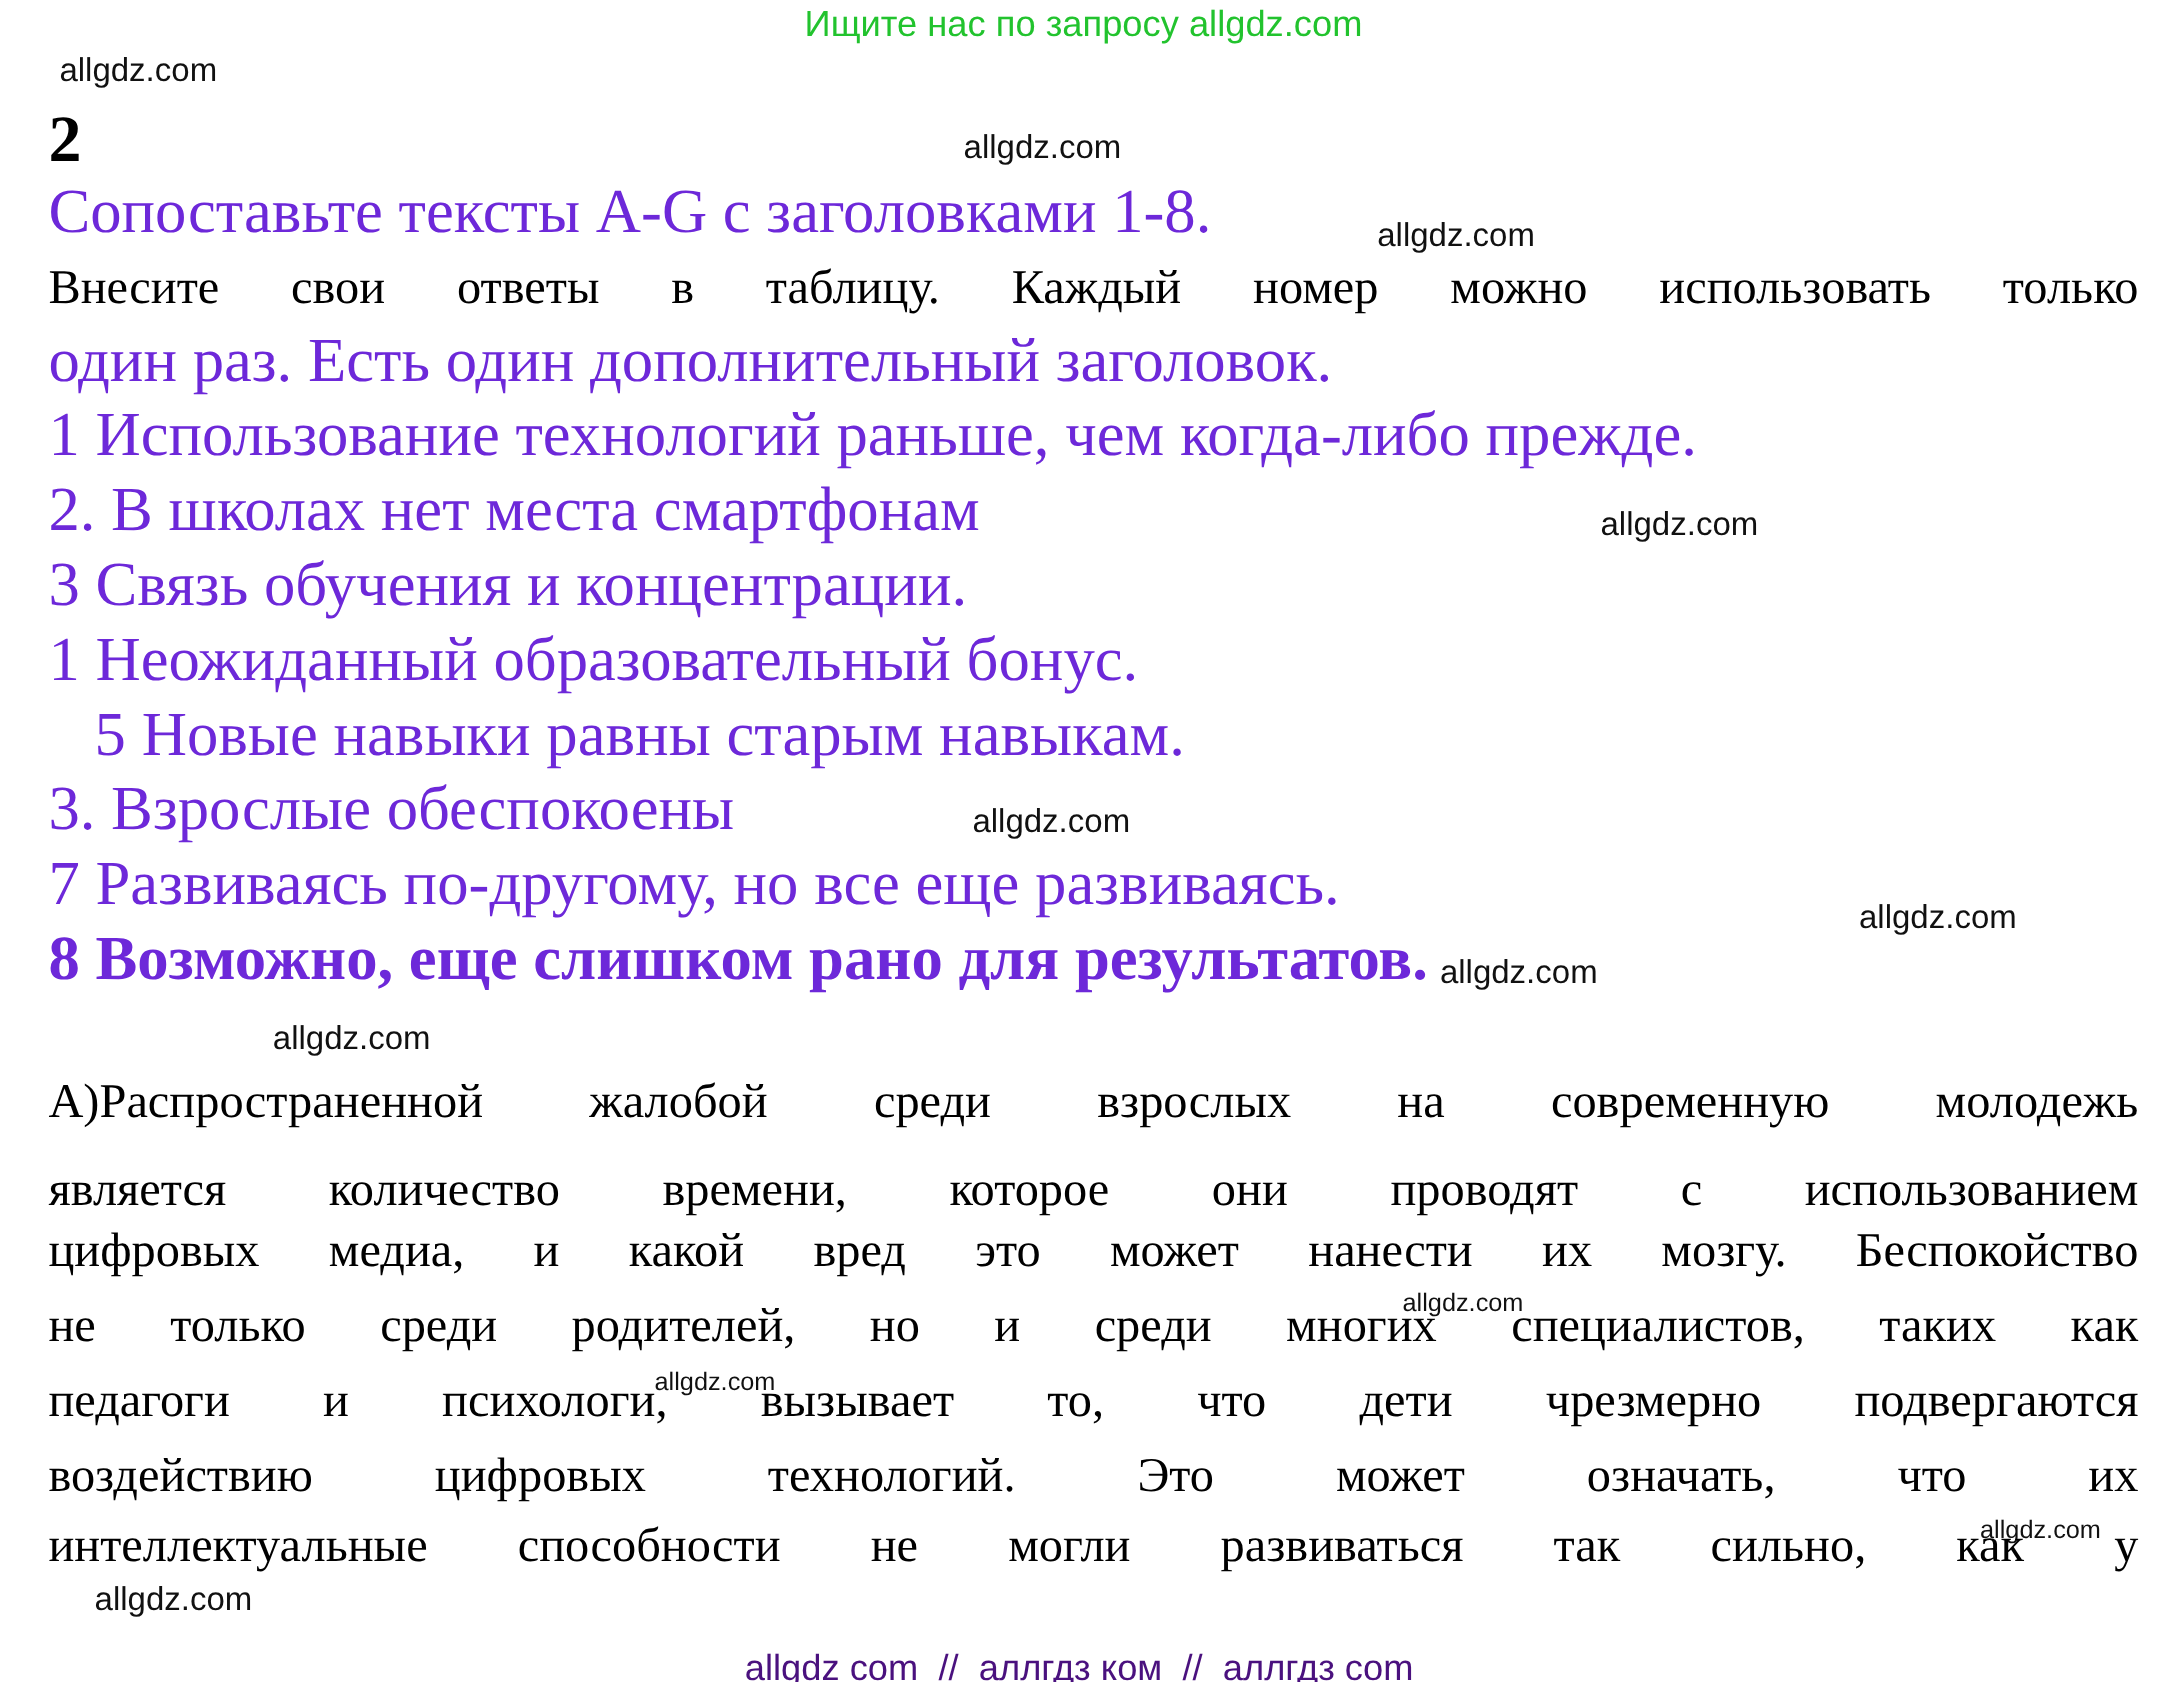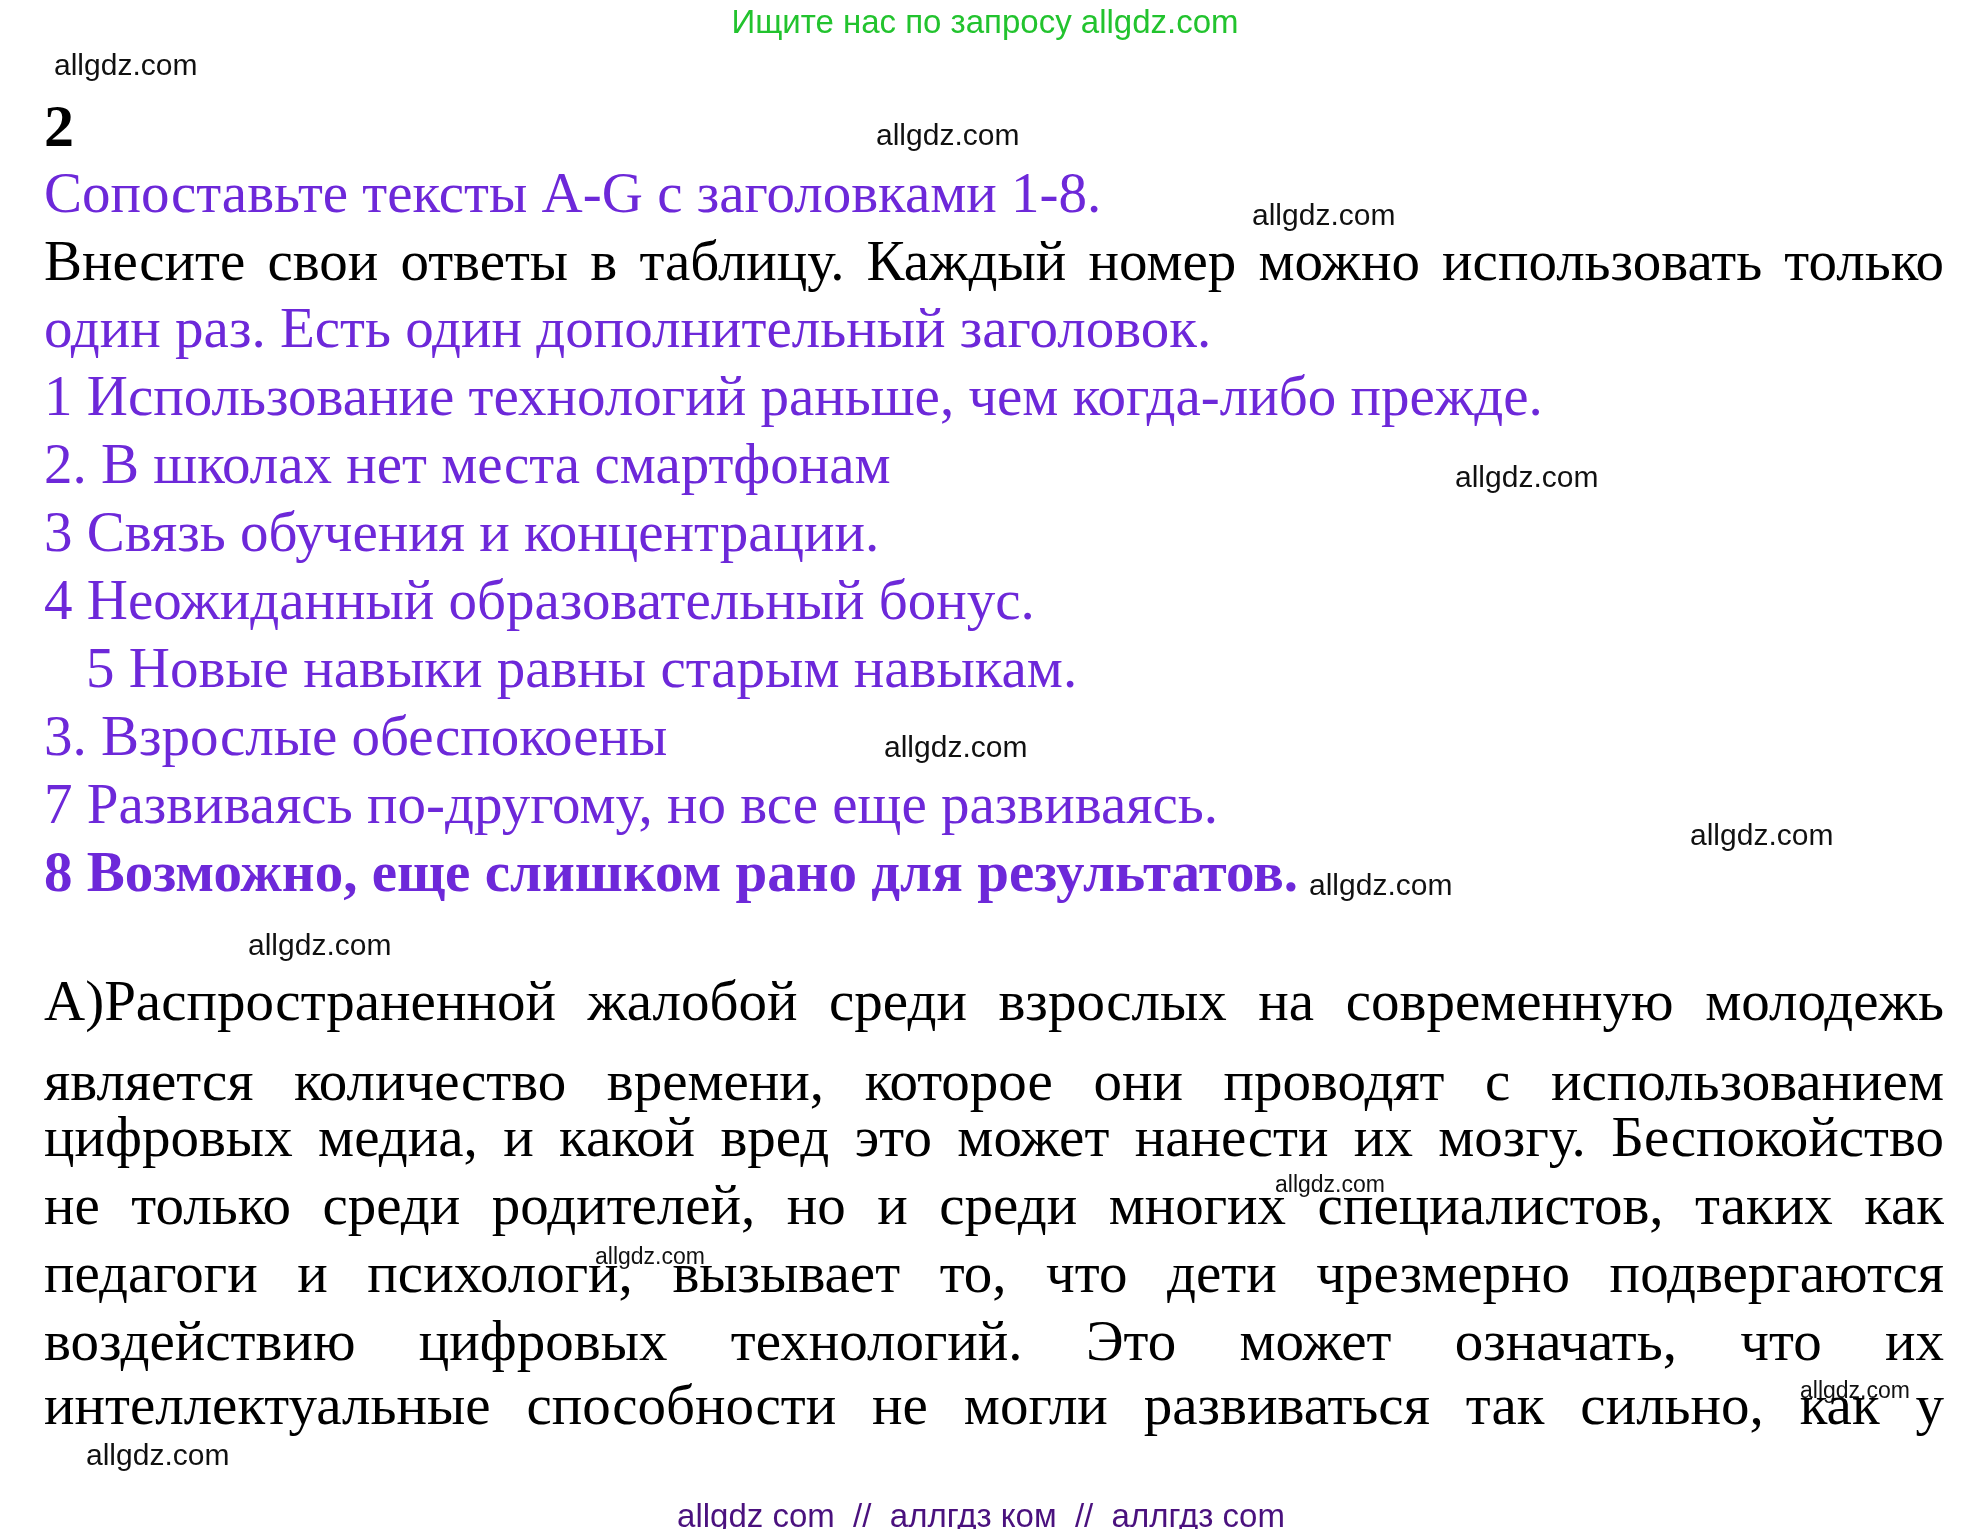--- a/index.html
+++ b/index.html
@@ -24,21 +24,21 @@
     font-family: "Liberation Serif", serif; font-weight: bold; font-size: 60px; line-height: 60px;
     color: #000;
   }
   .line {
     position: absolute; left: 44px; height: 68px;
     font-family: "Liberation Serif", serif; font-size: 57px; line-height: 68px; color: #6d28d9;
     white-space: nowrap;
   }
   .pline {
     position: absolute; left: 44px; width: 1900px; height: 68px;
-    font-family: "Liberation Serif", serif; font-size: 57px; line-height: 68px; color: #000;
+    font-family: "Liberation Serif", serif; font-size: 44px; line-height: 68px; color: #000;
     text-align: justify; text-align-last: justify; white-space: normal; overflow: hidden;
   }
 </style>
 </head>
 <body>
 
 <div class="header">Ищите нас по запросу allgdz.com</div>
 
 <div class="wm" style="left:54px; top:50px;">allgdz.com</div>
 <div class="wm" style="left:876px; top:120px;">allgdz.com</div>
@@ -55,21 +55,21 @@
 
 <div class="num">2</div>
 
 <div class="line" style="top:159px;">Сопоставьте тексты A-G с заголовками 1-8.</div>
 <div class="pline" style="top:227px;">Внесите свои ответы в таблицу. Каждый номер можно использовать только</div>
 <div class="line" style="top:294px;">один раз. Есть один дополнительный заголовок.</div>
 
 <div class="line" style="top:362px;">1 Использование технологий раньше, чем когда-либо прежде.</div>
 <div class="line" style="top:430px;">2. В школах нет места смартфонам</div>
 <div class="line" style="top:498px;">3 Связь обучения и концентрации.</div>
-<div class="line" style="top:566px;">4 Неожиданный образовательный бонус.</div>
+<div class="line" style="top:566px;">1 Неожиданный образовательный бонус.</div>
 <div class="line" style="top:634px;margin-left:42px;">5 Новые навыки равны старым навыкам.</div>
 <div class="line" style="top:702px;">3. Взрослые обеспокоены</div>
 <div class="line" style="top:770px;">7 Развиваясь по-другому, но все еще развиваясь.</div>
 <div class="line" style="top:838px;font-weight:bold;">8 Возможно, еще слишком рано для результатов.</div>
 
 <div>
   <div class="pline" style="top:967px;">А)Распространенной жалобой среди взрослых на современную молодежь</div>
   <div class="pline" style="top:1035px;margin-top:12px;">является количество времени, которое они проводят с использованием</div>
   <div class="pline" style="top:1103px;">цифровых медиа, и какой вред это может нанести их мозгу. Беспокойство</div>
   <div class="pline" style="top:1171px;">не только среди родителей, но и среди многих специалистов, таких как</div>

